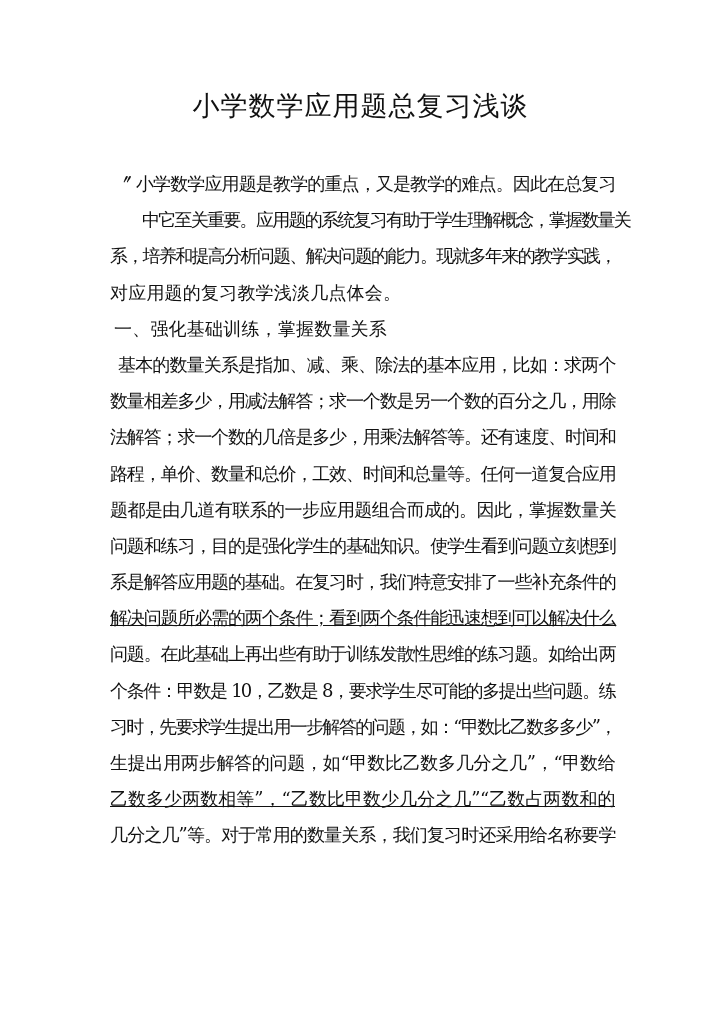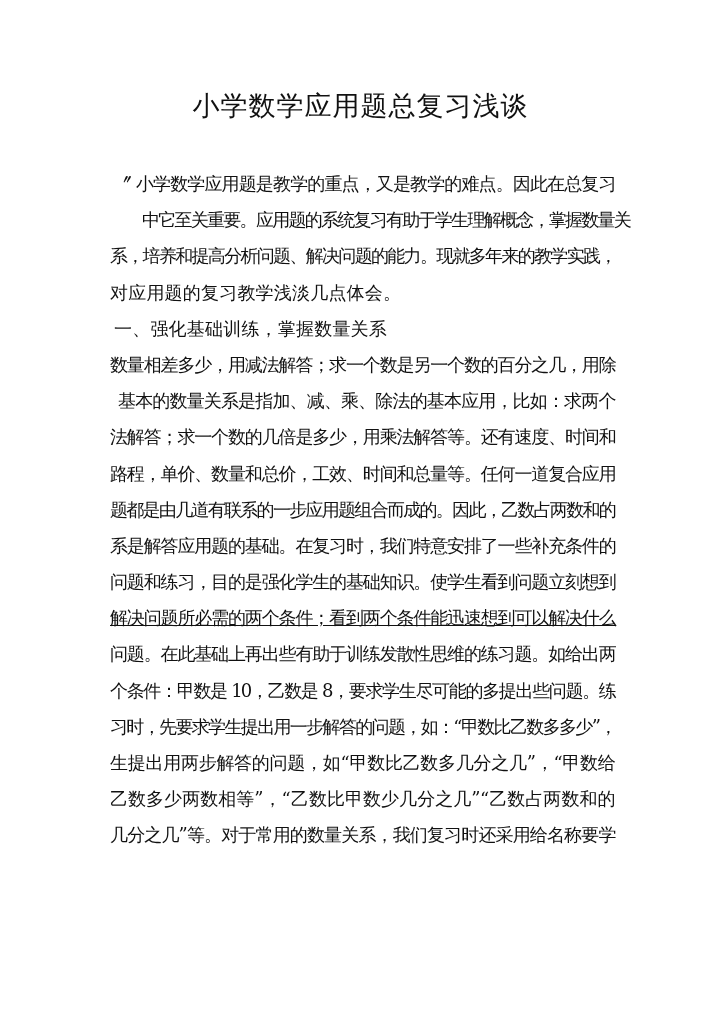--- a/index.html
+++ b/index.html
@@ -59,28 +59,28 @@
 
 <div class="page">
   <h1 class="title">小学数学应用题总复习浅谈</h1>
 
   <div class="body-text">
     <div class="line justify" style="padding-left: 4px;"><span style="letter-spacing: -1.43416px;">〞 小学数学应用题是教学的重点，又是教学的难点。因此在总复习</span></div>
     <div class="line justify"><span style="letter-spacing: -1.73103px; margin-left: 32px;">中它至关重要。应用题的系统复习有助于学生理解概念，掌握数量关</span></div>
     <div class="line justify"><span style="letter-spacing: -2.2901px;">系，培养和提高分析问题、解决问题的能力。现就多年来的教学实践，</span></div>
     <div class="line"><span>对应用题的复习教学浅淡几点体会。</span></div>
     <div class="line" style="padding-left: 4px;"><span>一、强化基础训练，掌握数量关系</span></div>
+    <div class="line justify" style="padding-left: 8px;"><span style="letter-spacing: -1.4183px;">基本的数量关系是指加、减、乘、除法的基本应用，比如：求两个</span></div>
     <div class="line justify"><span style="letter-spacing: -1.73103px;">数量相差多少，用减法解答；求一个数是另一个数的百分之几，用除</span></div>
-    <div class="line justify" style="padding-left: 8px;"><span style="letter-spacing: -1.4183px;">基本的数量关系是指加、减、乘、除法的基本应用，比如：求两个</span></div>
     <div class="line justify"><span style="letter-spacing: -1.73103px; margin-top: 12px;">法解答；求一个数的几倍是多少，用乘法解答等。还有速度、时间和</span></div>
     <div class="line justify"><span style="letter-spacing: -1.73103px;">路程，单价、数量和总价，工效、时间和总量等。任何一道复合应用</span></div>
-    <div class="line justify"><span style="letter-spacing: -1.73103px;">题都是由几道有联系的一步应用题组合而成的。因此，乙数占两数和的</span></div>
+    <div class="line justify"><span style="letter-spacing: -1.73103px;">题都是由几道有联系的一步应用题组合而成的。因此，掌握数量关</span></div>
+    <div class="line justify"><span style="letter-spacing: -1.73103px;">问题和练习，目的是强化学生的基础知识。使学生看到问题立刻想到</span></div>
     <div class="line justify"><span style="letter-spacing: -1.73103px;">系是解答应用题的基础。在复习时，我们特意安排了一些补充条件的</span></div>
-    <div class="line justify"><span style="letter-spacing: -1.73103px;">问题和练习，目的是强化学生的基础知识。使学生看到问题立刻想到</span></div>
     <div class="line justify"><span style="letter-spacing: -1.73103px; text-decoration: underline;">解决问题所必需的两个条件；看到两个条件能迅速想到可以解决什么</span></div>
     <div class="line justify"><span style="letter-spacing: -1.73103px;">问题。在此基础上再出些有助于训练发散性思维的练习题。如给出两</span></div>
     <div class="line justify"><span style="letter-spacing: -1.88398px;">个条件：甲数是 10，乙数是 8，要求学生尽可能的多提出些问题。练</span></div>
     <div class="line justify"><span style="letter-spacing: -2.22994px;">习时，先要求学生提出用一步解答的问题，如：“甲数比乙数多多少”，</span></div>
     <div class="line justify"><span style="letter-spacing: -0.79569px;">生提出用两步解答的问题，如“甲数比乙数多几分之几”，“甲数给</span></div>
-    <div class="line justify"><span style="letter-spacing: -0.484267px;">乙数多少两数相等”，“乙数比甲数少几分之几”“乙数占两数和的</span></div>
+    <div class="line justify"><span style="letter-spacing: -0.484267px; text-decoration: underline;">乙数多少两数相等”，“乙数比甲数少几分之几”“乙数占两数和的</span></div>
     <div class="line justify"><span style="letter-spacing: -1.41961px;">几分之几”等。对于常用的数量关系，我们复习时还采用给名称要学</span></div>
   </div>
 </div>
 
 </body></html>

